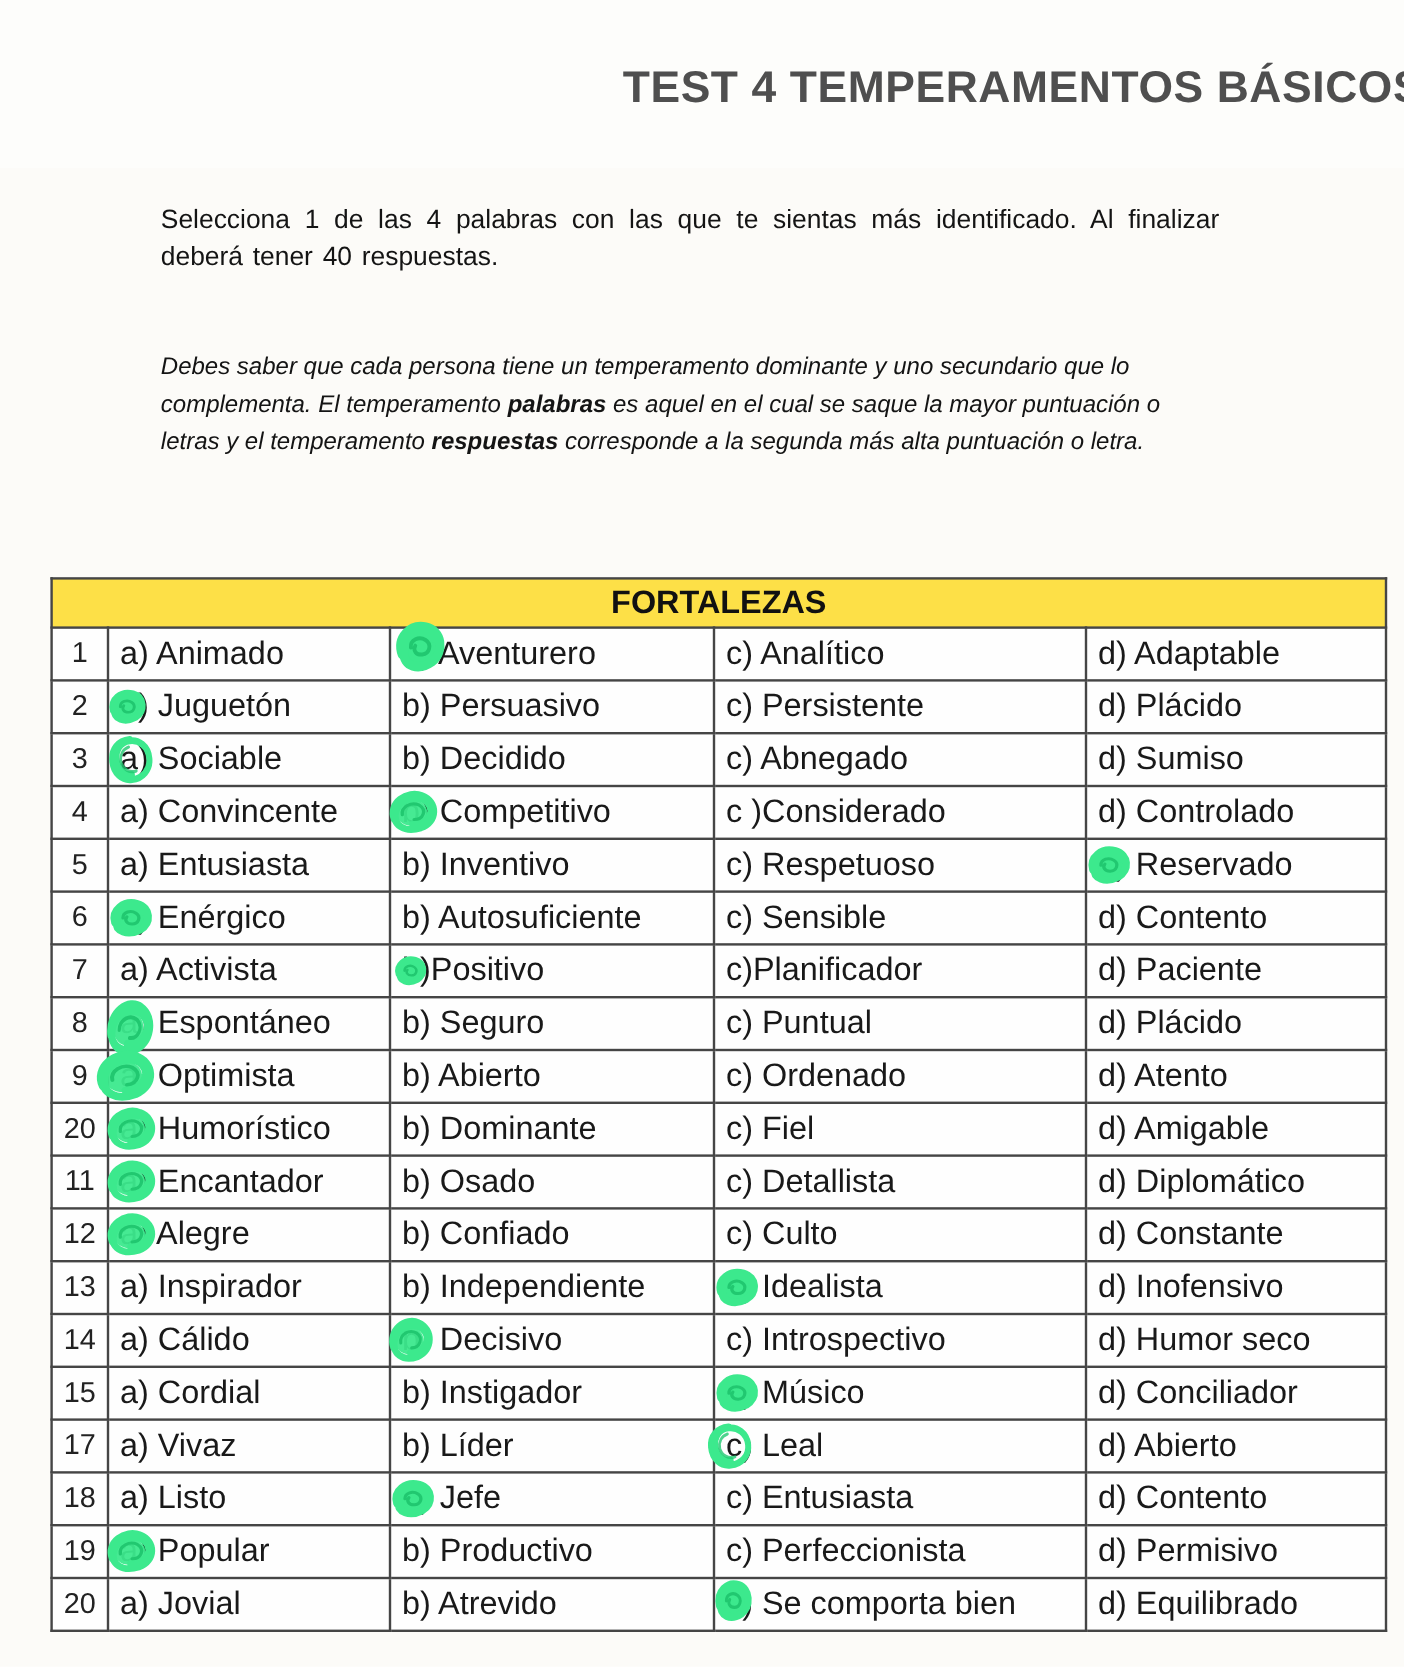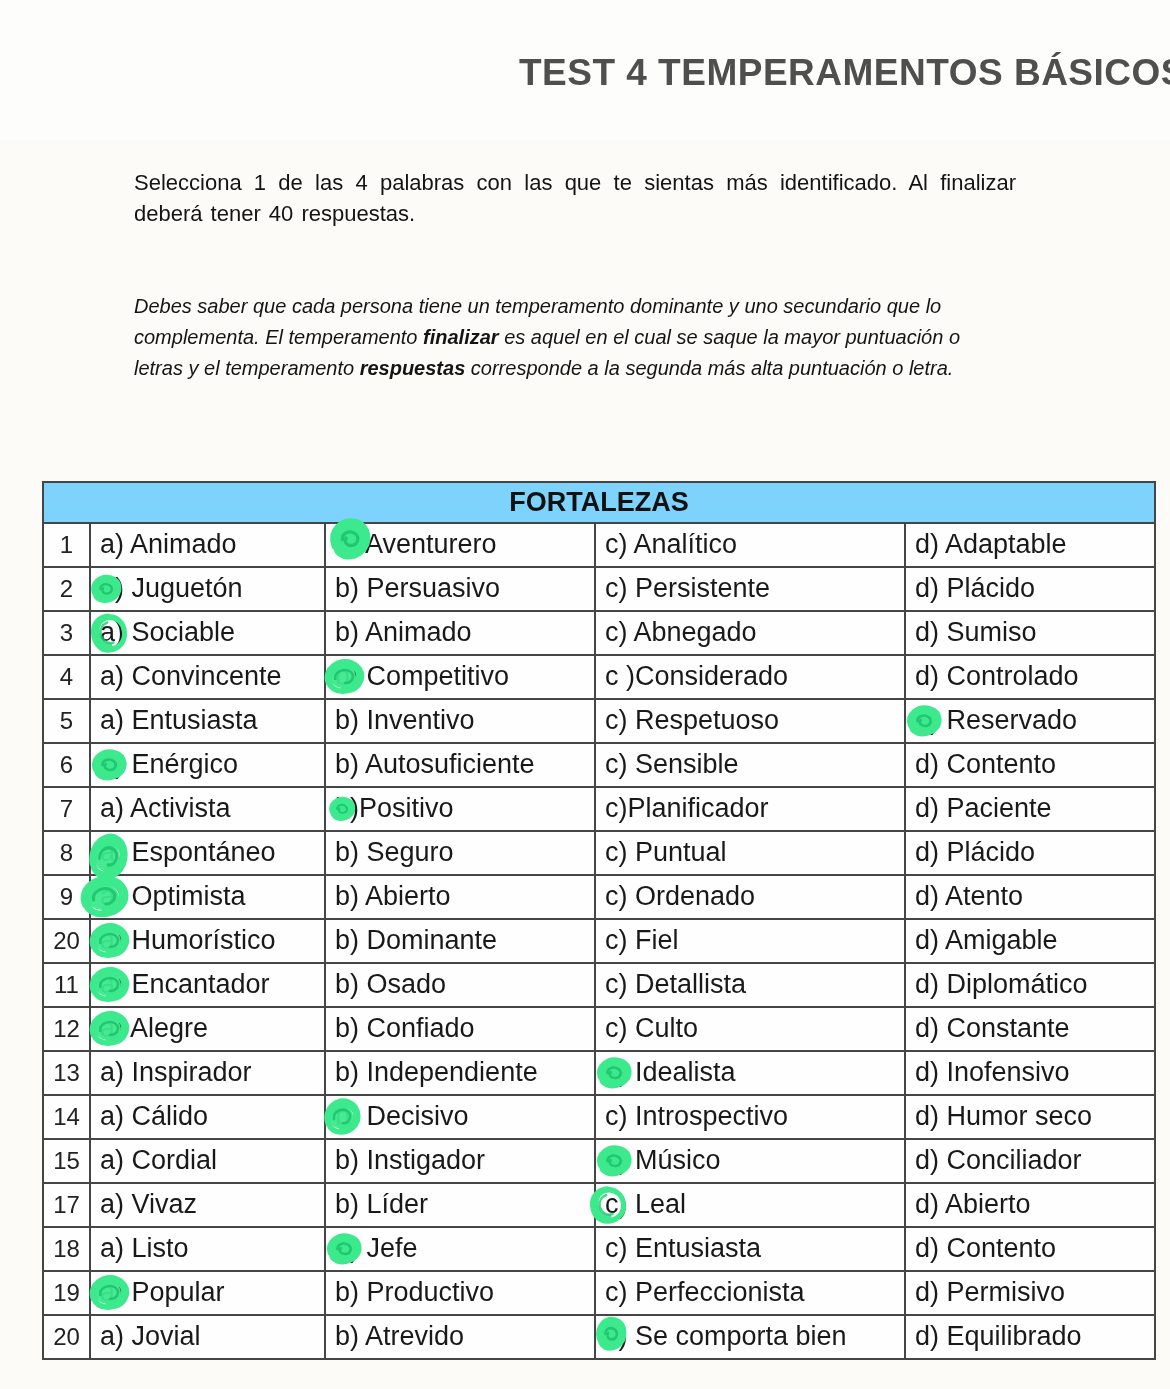--- a/index.html
+++ b/index.html
@@ -36,21 +36,21 @@
   table.quiz{
     position:absolute;left:42px;top:481px;
     border-collapse:collapse;table-layout:fixed;
     background:#fefefe;
   }
   table.quiz th,table.quiz td{
     border:2px solid #454545;
     overflow:visible;
   }
   th.tbl-header{
-    height:36px;background:#7dd3fc;
+    height:36px;background:#fde047;
     font-size:27px;font-weight:700;color:#111;
     text-align:center;padding:1px 0 2px 0;
   }
   td.num{
     width:45px;height:40px;text-align:center;
     font-size:24px;color:#222;padding:0;
   }
   td.opt{
     position:relative;height:40px;
     font-size:27px;color:#191919;
@@ -77,21 +77,21 @@
 </head>
 <body>
 
 <div class="page">
   <div class="scan-band"></div>
 
   <h1 class="doc-title">TEST 4 TEMPERAMENTOS BÁSICOS</h1>
 
   <p class="intro">Selecciona 1 de las 4 palabras con las que te sientas más identificado. Al finalizar deberá tener 40 respuestas.</p>
 
-  <p class="note"><span>Debes saber que cada persona tiene un temperamento dominante y uno secundario que lo complementa. El temperamento </span><b>finalizar</b><span> es aquel en el cual se saque la mayor puntuación o letras y el temperamento </span><b>respuestas</b><span> corresponde a la segunda más alta puntuación o letra.</span></p>
+  <p class="note"><span>Debes saber que cada persona tiene un temperamento dominante y uno secundario que lo complementa. El temperamento </span><b>palabras</b><span> es aquel en el cual se saque la mayor puntuación o letras y el temperamento </span><b>respuestas</b><span> corresponde a la segunda más alta puntuación o letra.</span></p>
 
   <table class="quiz">
     <colgroup>
       <col style="width:45px">
         <col style="width:235px">
         <col style="width:270px">
         <col style="width:310px">
         <col style="width:250px">
     </colgroup>
     <thead>
@@ -127,21 +127,21 @@
           <td class="opt"><span class="opt-text">d) Plácido</span></td>
         </tr>
         <tr class="r3">
           <td class="num">3</td>
           <td class="opt"><span class="mark">
               <svg viewBox="0 0 44 44" preserveAspectRatio="none">
                 <path d="M21 6 C10 7 4 14 5 23 C6 33 14 39 23 38 C33 37 40 30 39 21 C38 11 29 6 21 7 C12 8 8 15 9 22 C10 30 16 35 23 34" fill="none" stroke="#3ce98d" stroke-width="5.5" stroke-linecap="round"></path>
           <path d="M20 12 C14 14 12 19 13 24 C15 30 21 33 27 31" fill="none" stroke="#21c870" stroke-width="2.5" stroke-linecap="round" opacity="0.8"></path>
               </svg>
             </span><span class="opt-text">a) Sociable</span></td>
-          <td class="opt"><span class="opt-text">b) Animado</span></td>
+          <td class="opt"><span class="opt-text">b) Decidido</span></td>
           <td class="opt"><span class="opt-text">c) Abnegado</span></td>
           <td class="opt"><span class="opt-text">d) Sumiso</span></td>
         </tr>
         <tr class="r4">
           <td class="num">4</td>
           <td class="opt"><span class="opt-text">a) Convincente</span></td>
           <td class="opt"><span class="mark">
               <svg viewBox="0 0 44 44" preserveAspectRatio="none">
                 <ellipse cx="21" cy="22" rx="12" ry="11" fill="#3ce98d" opacity="0.95"></ellipse>
           <path d="M8 28 C3 14 18 3 29 8 C41 13 41 30 28 35 C16 39 6 33 9 21 C12 10 28 7 34 15 C39 22 33 32 22 32" fill="none" stroke="#3ce98d" stroke-width="5.5" stroke-linecap="round"></path>

